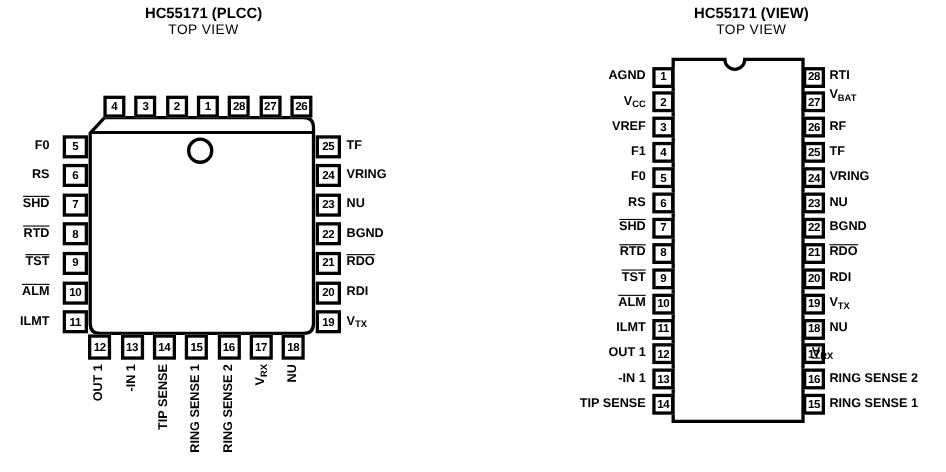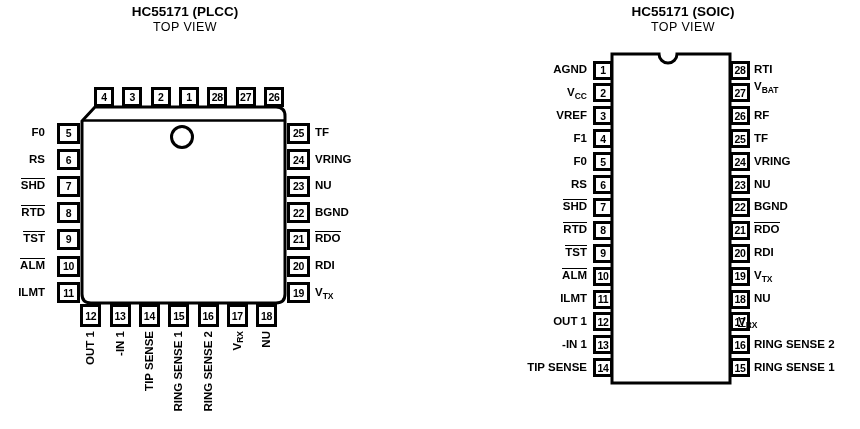--- a/index.html
+++ b/index.html
@@ -164,21 +164,21 @@
         </div>
         <div class="plabel" style="left: 315px; top: 258px;"><span>RDI</span></div>
         <div class="pbox" style="left: 287px; top: 282.1px; width: 23px; height: 21px;">
           <span class="pnum">19</span>
         </div>
         <div class="plabel" style="left: 315px; top: 284.6px;"><span>V</span><span class="sub">TX</span></div>
       </div>
   </section>
 
   <section class="diagram" id="soic" style="left:430px;">
-    <div class="dg-title" style="left:143px;">HC55171 (SOIC)</div>
+    <div class="dg-title" style="left:143px;">HC55171 (VIEW)</div>
     <div class="dg-subtitle" style="left:143px;">TOP VIEW</div>
 
     <svg class="outline" width="430" height="429" viewBox="0 0 430 429">
       <path d="M 229 54 L 182 54 L 182 383 L 300 383 L 300 54 L 247 54 A 9 9 0 0 1 229 54 Z" fill="#ffffff" stroke="#000000" stroke-width="3"></path>
     </svg>
 
     <div id="soic-pins">
         <div class="pbox" style="left: 163px; top: 60.5px; width: 20px; height: 19px;">
           <span class="pnum">1</span>
         </div>

